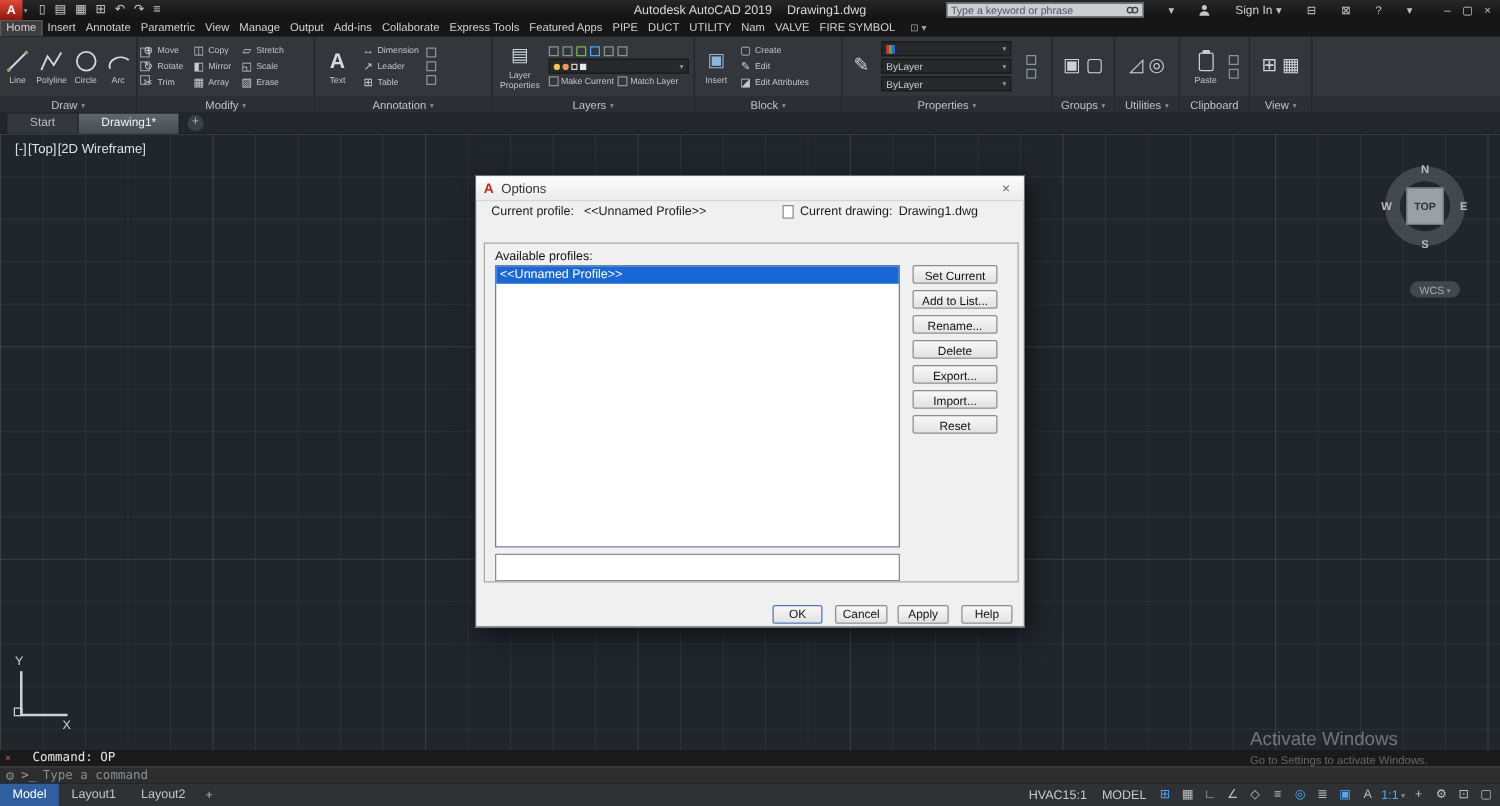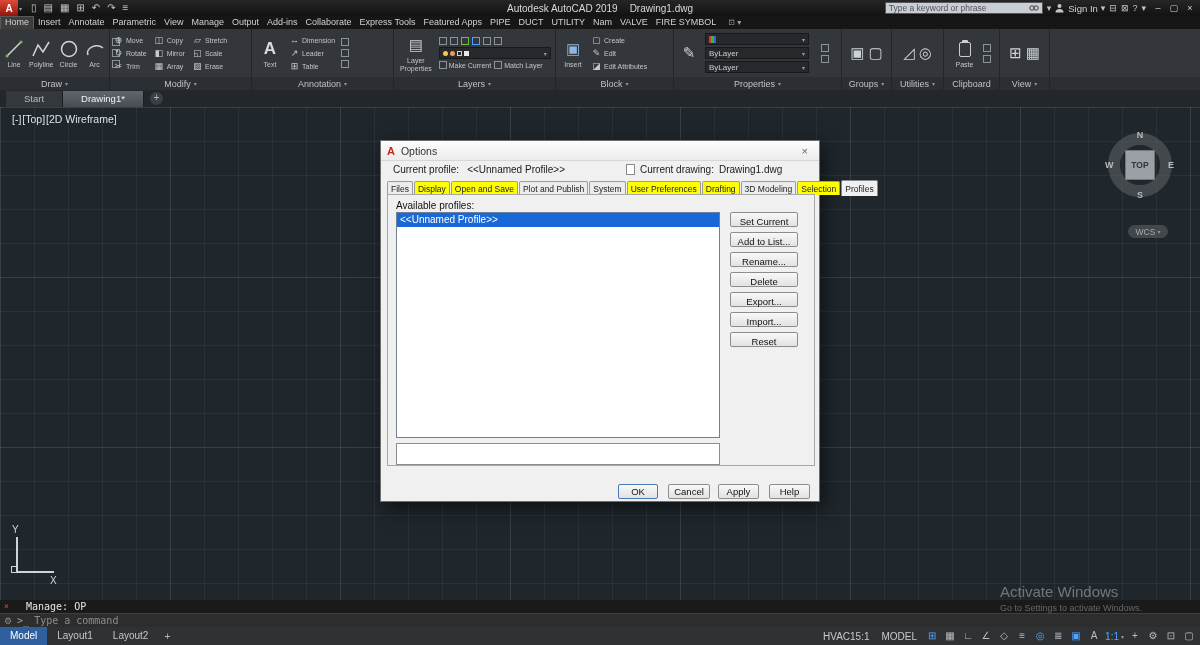--- a/index.html
+++ b/index.html
@@ -7,21 +7,21 @@
   body{font-family:"Liberation Sans",sans-serif;}
   #root{position:relative;width:1200px;height:645px;overflow:hidden;background:#000;}
 
   
   .titlebar{position:absolute;top:0;left:0;right:0;height:16px;background:linear-gradient(#262626,#121212);display:flex;align-items:center;color:#cfcfcf;font-size:10px;z-index:20;}
   .logo{width:18px;height:16px;background:linear-gradient(#e04a38,#8f160c);color:#fff;font-weight:bold;font-size:10px;display:flex;align-items:center;justify-content:center;}
   .logo-car{font-size:6px;color:#9a9a9a;margin:0 3px 0 1px;}
   .qat{display:flex;align-items:center;gap:7px;margin-left:6px;}
   .qat span{font-size:10px;color:#c3c6c8;line-height:16px;}
   .tb-title{position:absolute;left:50%;transform:translateX(-50%);display:flex;gap:12px;color:#d9d9d9;font-size:10px;white-space:nowrap;}
-  .tb-right{position:absolute;right:2px;display:flex;align-items:center;gap:4px;}
+  .tb-right{position:absolute;right:2px;display:flex;align-items:center;gap:20px;}
   .searchbox{display:flex;align-items:center;width:158px;height:12px;background:#c9ced2;border:1px solid #53575b;padding:0 3px;gap:3px;}
   .searchbox input{flex:1;border:none;outline:none;background:transparent;font-family:"Liberation Sans",sans-serif;font-size:8.5px;color:#3c3f41;min-width:0;}
   .searchbox input::placeholder{color:#50545a;}
   .tbi{color:#bfc3c5;font-size:9px;line-height:14px;}
   .signin{display:flex;align-items:center;gap:3px;color:#d2d2d2;font-size:9.5px;}
   .winbtns{display:flex;}
   .winbtns span{width:16px;text-align:center;color:#d0d0d0;font-size:9px;line-height:16px;}
 
   
   .menubar{position:absolute;top:16px;left:0;right:0;height:13px;background:#161616;display:flex;align-items:center;font-size:9px;color:#d2d2d2;z-index:19;}
@@ -553,32 +553,20 @@
         <span>Current profile:</span>
         <span>&lt;&lt;Unnamed Profile&gt;&gt;</span>
       </span>
       <span class="dpr-right">
         <span class="dwg-icon"></span>
         <span>Current drawing:</span>
         <span>Drawing1.dwg</span>
       </span>
     </div>
 
-    <div class="dlg-tabs">
-      <span class="dtab">Files</span>
-      <span class="dtab hl">Display</span>
-      <span class="dtab hl">Open and Save</span>
-      <span class="dtab">Plot and Publish</span>
-      <span class="dtab">System</span>
-      <span class="dtab hl">User Preferences</span>
-      <span class="dtab hl">Drafting</span>
-      <span class="dtab">3D Modeling</span>
-      <span class="dtab hl">Selection</span>
-      <span class="dtab active">Profiles</span>
-    </div>
 
     <div class="dlg-content">
       <div class="avail-label">Available profiles:</div>
       <div class="profile-list">
         <div class="profile-item selected">&lt;&lt;Unnamed Profile&gt;&gt;</div>
       </div>
       <div class="side-btns">
         <button class="btn">Set Current</button>
         <button class="btn">Add to List...</button>
         <button class="btn">Rename...</button>
@@ -593,21 +581,21 @@
     <div class="dlg-footer">
       <button class="fbtn ok">OK</button>
       <button class="fbtn cancel">Cancel</button>
       <button class="fbtn apply">Apply</button>
       <button class="fbtn help">Help</button>
     </div>
   </div>
 
   <div class="cmd-hist">
     <span class="cmd-hist-close">×</span>
-    <span>Manage: OP</span>
+    <span>Command: OP</span>
   </div>
   <div class="cmd-input">
     <span class="cmd-gear">⚙</span>
     <span class="cmd-prompt">&gt;_</span>
     <input type="text" placeholder="Type a command" style="">
   </div>
 
   <div class="statusbar">
     <span class="ltab active">Model</span>
     <span class="ltab">Layout1</span>

